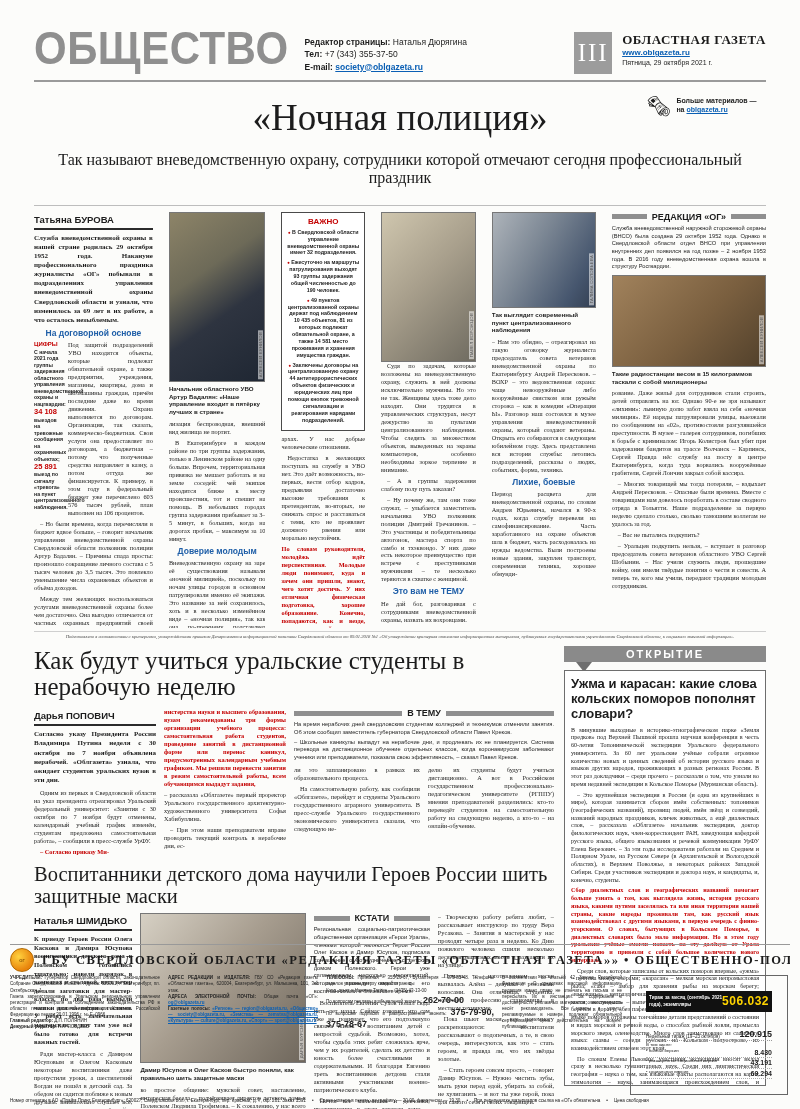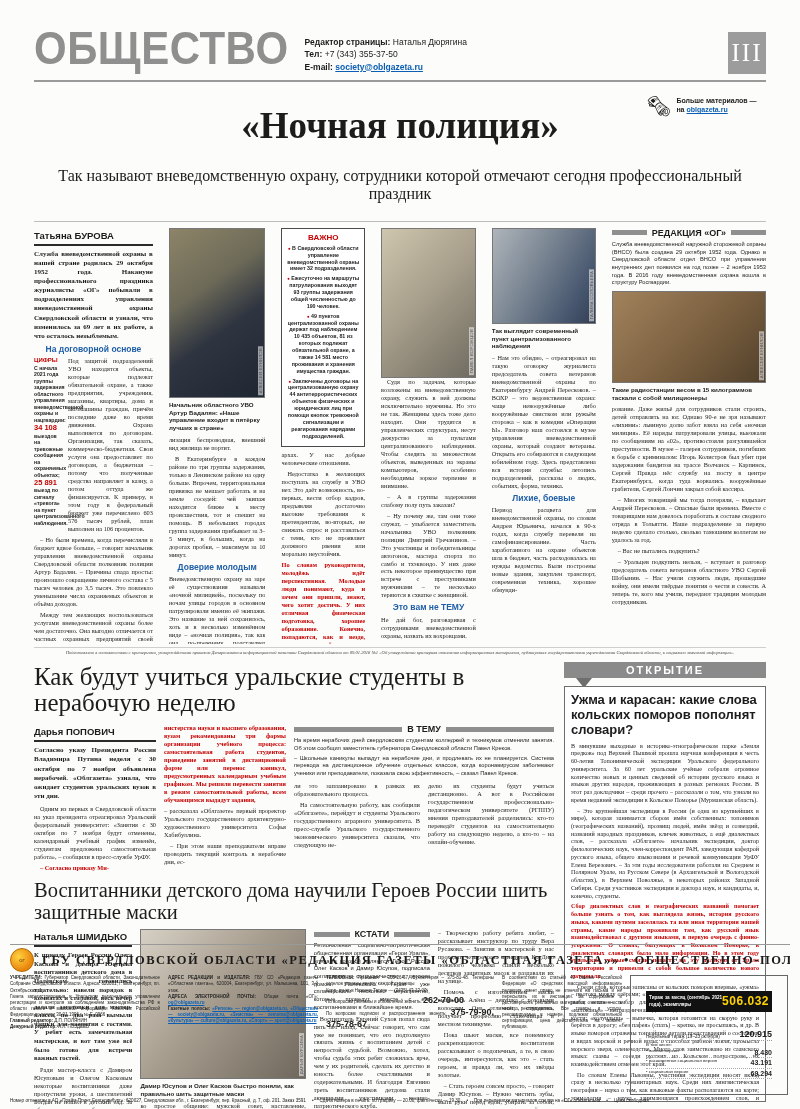--- a/index.html
+++ b/index.html
@@ -12,21 +12,21 @@
   .editor-block b{font-weight:bold;}
   .editor-block .link{color:#0a5fb4;text-decoration:underline;font-weight:bold;}
   .mh-right{margin-left:auto;display:flex;margin-top:6px;padding-left:40px;}
   .pageno{width:38px;height:42px;background:#9c9c9c;color:#fff;display:flex;align-items:center;justify-content:center;font-size:25px;font-family:"Liberation Serif",serif;letter-spacing:2px;}
   .paper-info{margin-left:10px;}
   .paper-name{font-size:13px;letter-spacing:.5px;font-variant:small-caps;font-weight:bold;}
   .paper-site{font-family:"Liberation Sans",sans-serif;font-size:8px;font-weight:bold;color:#0a5fb4;text-decoration:underline;}
   .paper-date{font-family:"Liberation Sans",sans-serif;font-size:7px;margin-top:2px;}
   
   .headrow{position:relative;text-align:center;padding:8px 0 2px 0;}
-  .main-title{font-size:37px;font-weight:bold;margin:17px;line-height:1.05;}
+  .main-title{font-size:37px;font-weight:normal;margin:9px;line-height:1.05;}
   .more-box{position:absolute;right:0;top:12px;display:flex;align-items:center;width:120px;text-align:left;}
   .more-icon{font-size:20px;margin-right:5px;}
   .more-text{font-family:"Liberation Sans",sans-serif;font-size:7px;font-weight:bold;line-height:1.25;}
   .more-text .lnk{color:#0a5fb4;text-decoration:underline;}
   .subtitle{text-align:center;font-size:16px;margin:2px 0 6px 0;border-bottom:1px solid #bdbdbd;padding-bottom:18px;}
   
   .byline{font-family:"Liberation Sans",sans-serif;font-size:9.5px;font-weight:bold;border-bottom:2px solid #2b2b2b;padding:2px 0 3px 0;margin-bottom:4px;}
   .a1-cols{display:flex;gap:16px;height:416px;overflow:hidden;margin-top:4px;}
   .a1-cols>div{overflow:hidden;height:100%;}
   .col-c1{width:128px;}.col-c2{width:104px;}.col-c3{width:90px;}.col-c4{width:102px;}.col-c5{width:112px;}.col-c6{width:166px;}
@@ -107,20 +107,25 @@
 
   <div class="masthead">
     <div class="section-name">ОБЩЕСТВО</div>
     <div class="editor-block">
       <div><b>Редактор страницы:</b> <span>Наталья Дюрягина</span></div>
       <div><b>Тел:</b> <span>+7 (343) 355-37-50</span></div>
       <div><b>E-mail:</b> <span class="link">society@oblgazeta.ru</span></div>
     </div>
     <div class="mh-right">
       <div class="pageno">III</div>
+      <div class="paper-info">
+        <div class="paper-name">ОБЛАСТНАЯ ГАЗЕТА</div>
+        <div class="paper-site">www.oblgazeta.ru</div>
+        <div class="paper-date">Пятница, 29 октября 2021 г.</div>
+      </div>
     </div>
   </div>
 
   <div class="headrow">
     <h1 class="main-title">«Ночная полиция»</h1>
     <div class="more-box">
       <span class="more-icon">🗞</span>
       <span class="more-text"><span>Больше материалов — на</span> <span class="lnk">oblgazeta.ru</span></span>
     </div>
   </div>

